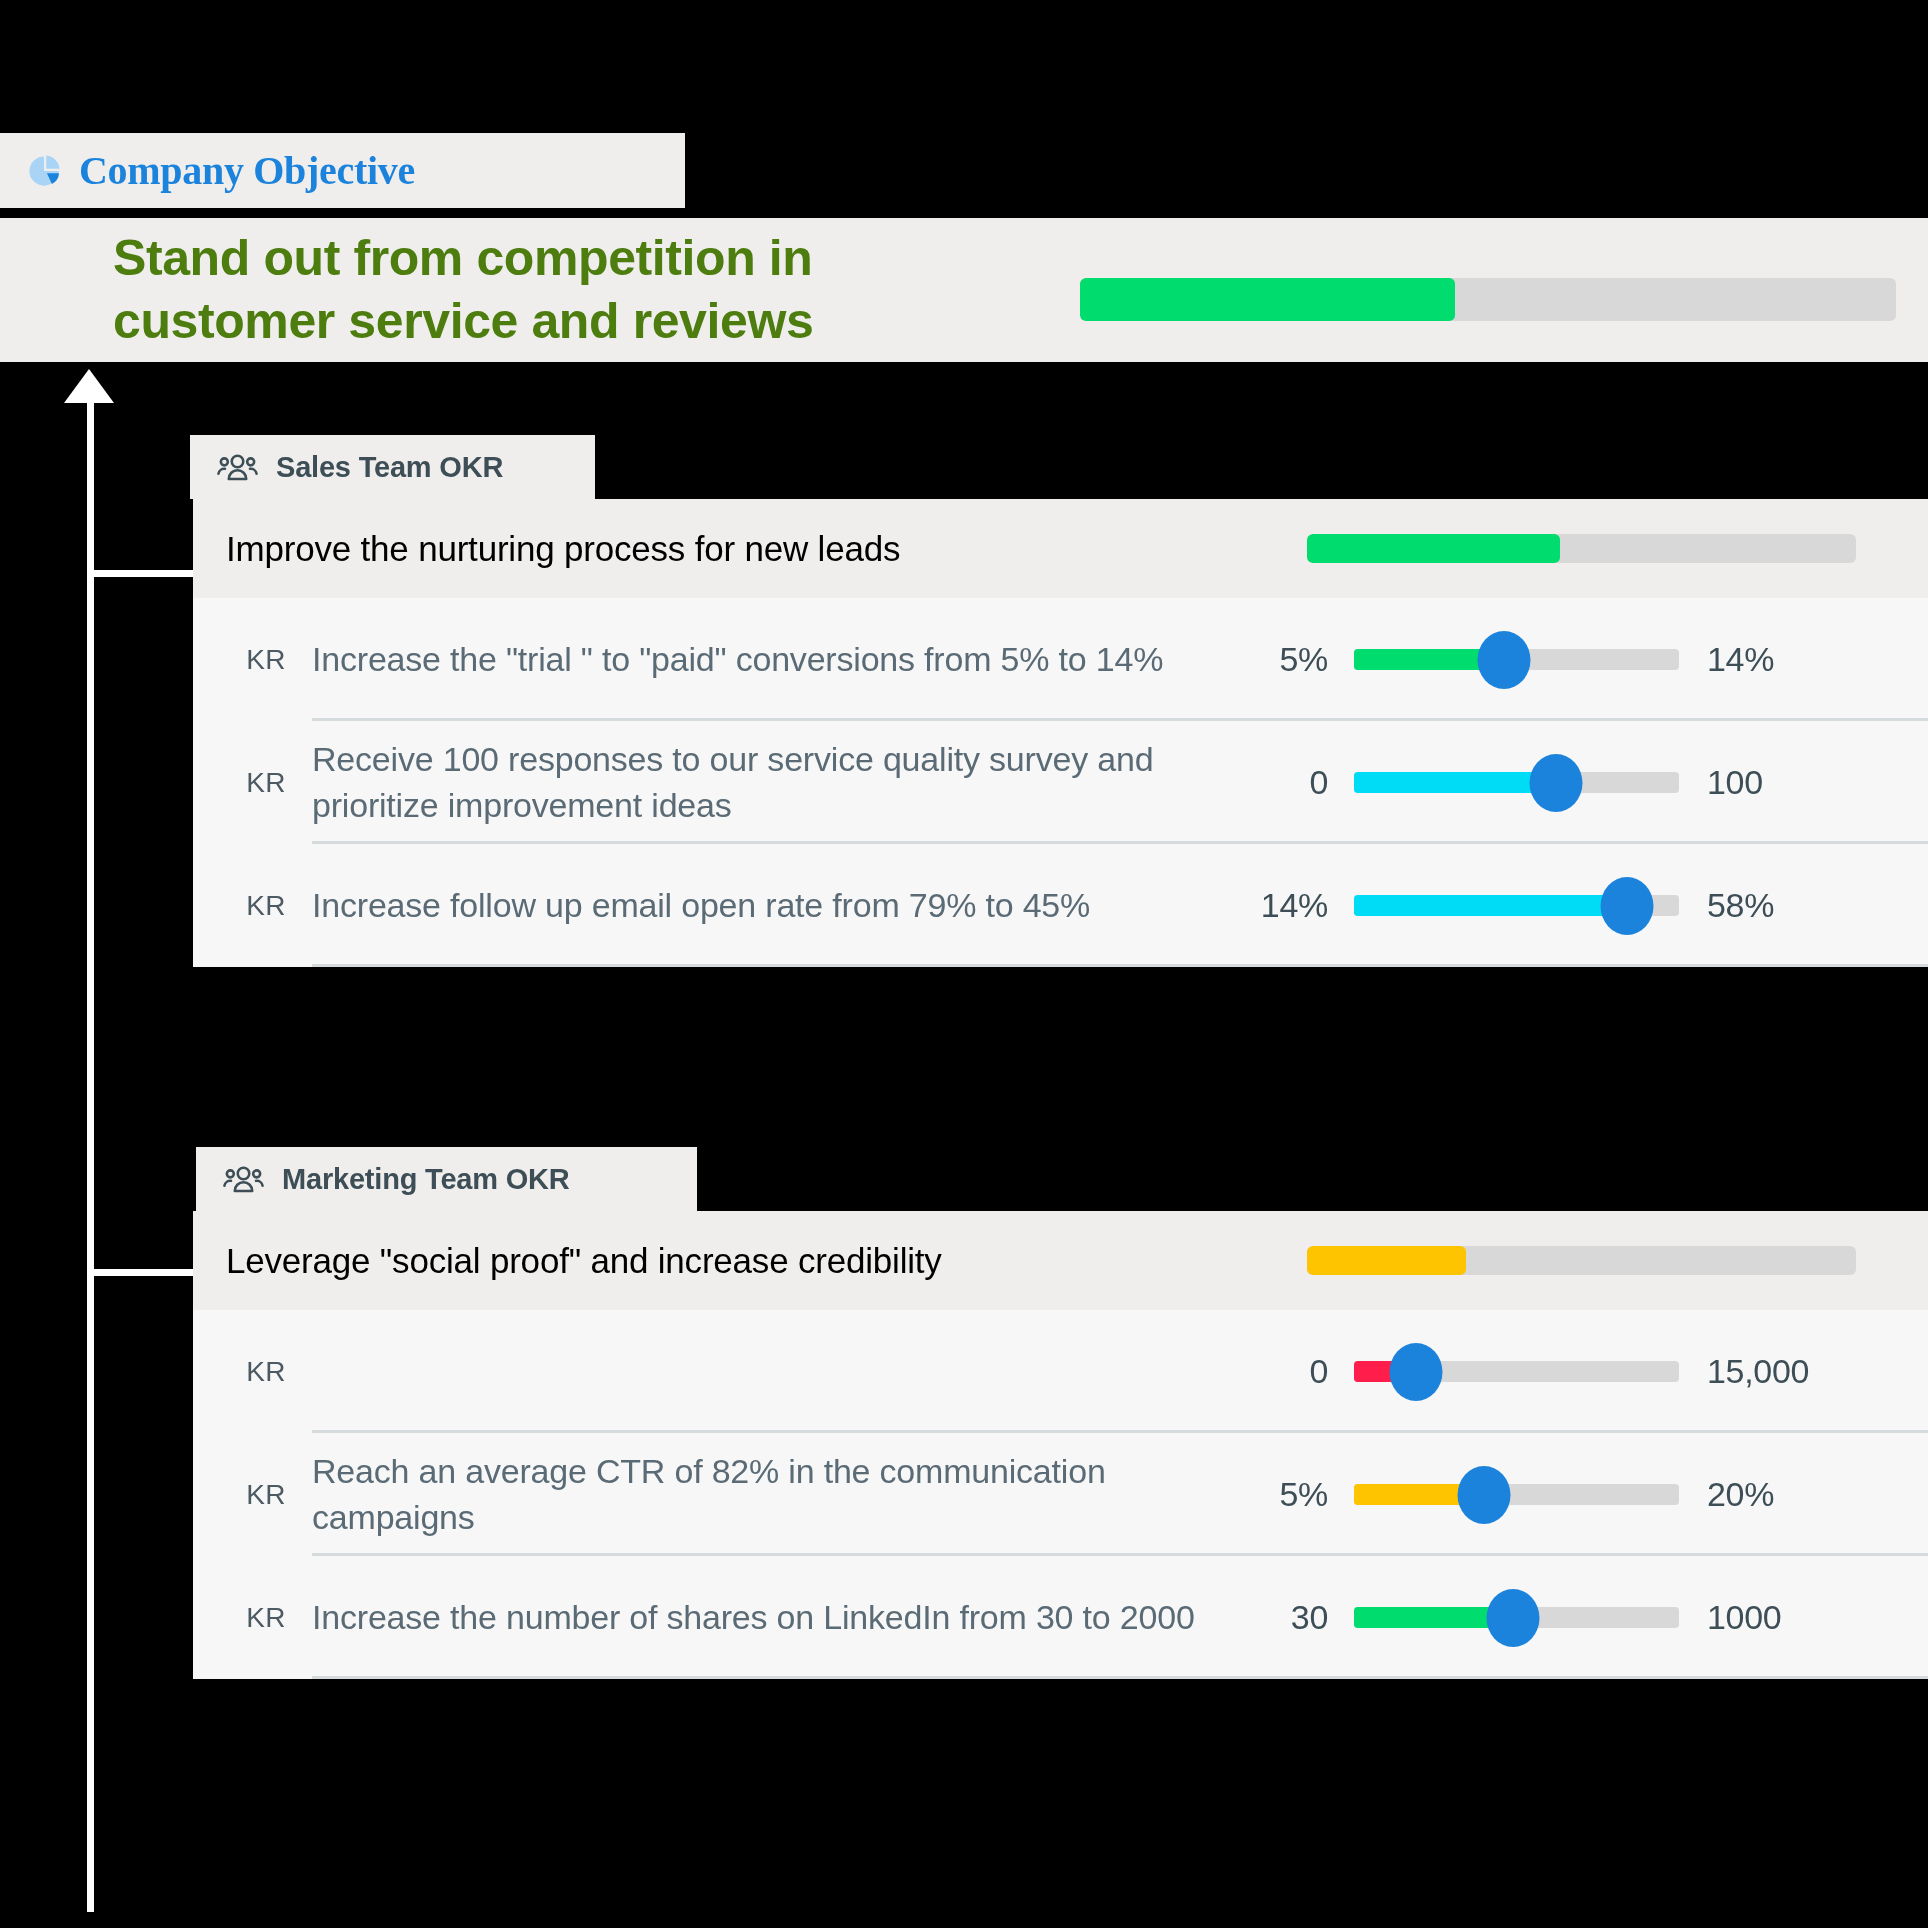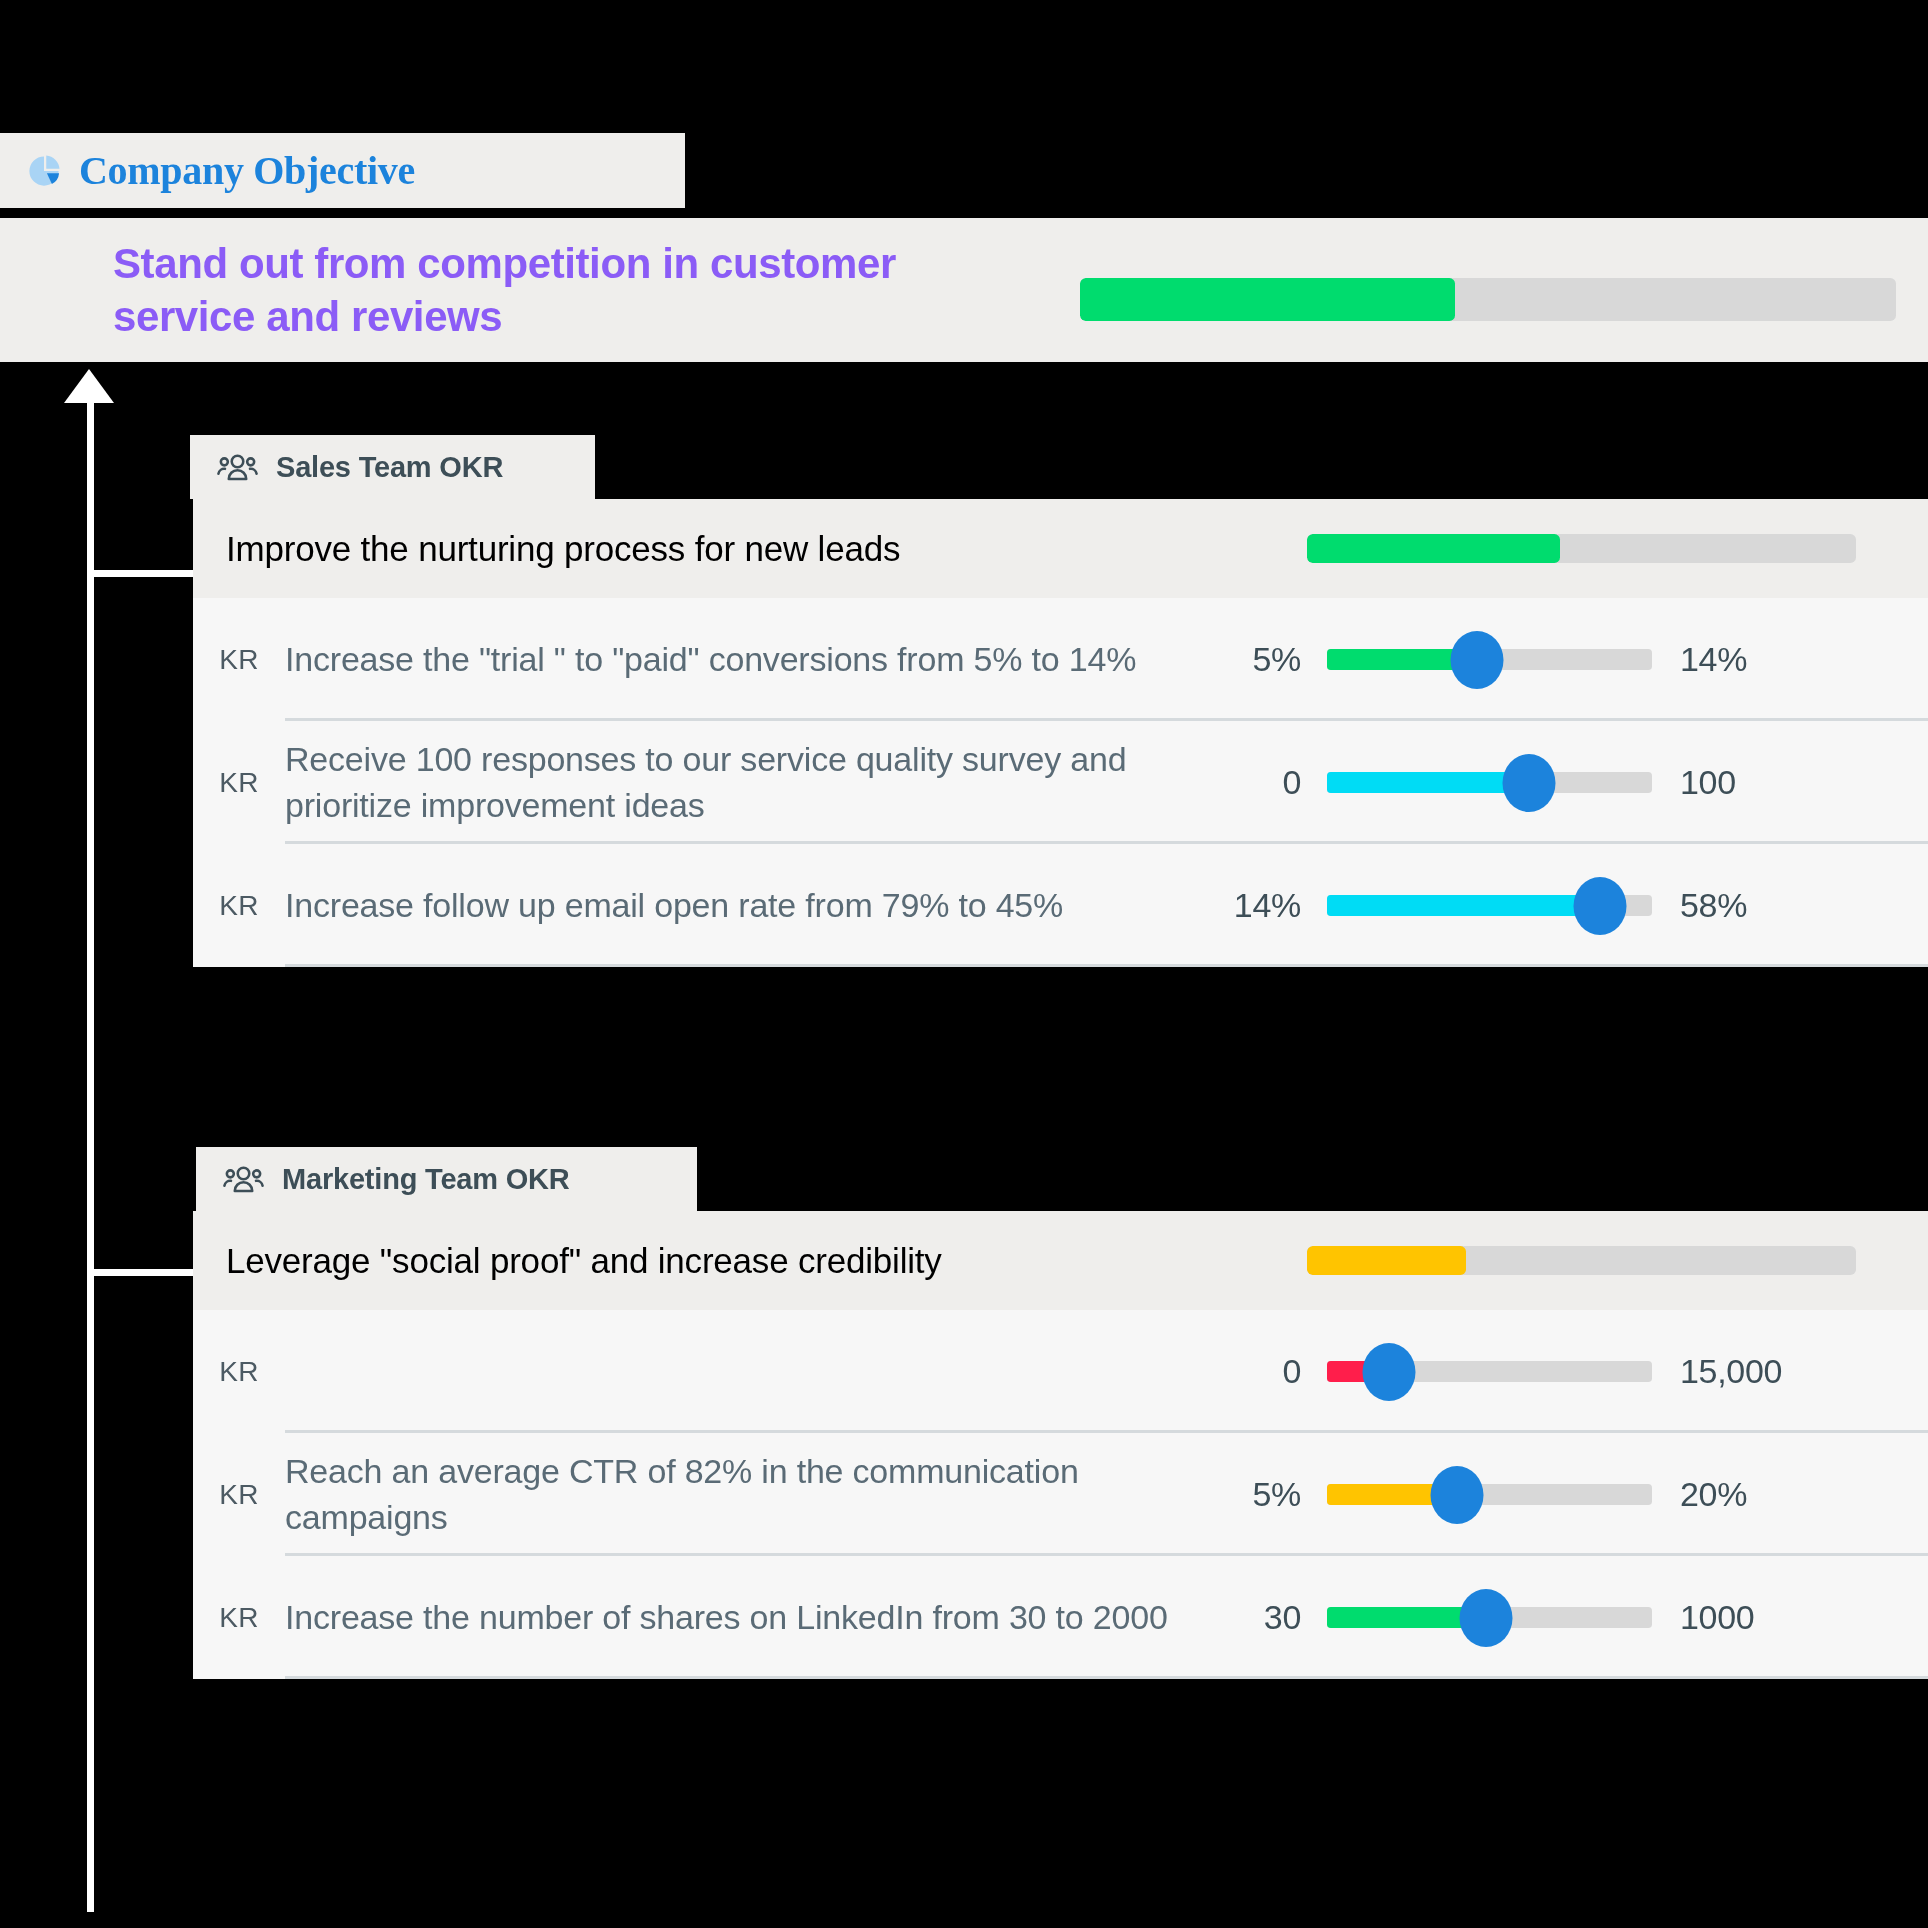--- a/index.html
+++ b/index.html
@@ -60,22 +60,22 @@
     position: absolute;
     left: 0px; top: 218px;
     width: 1928px; height: 144px;
     background: #efeeec;
     display: flex;
     align-items: center;
   }
   .objective-title {
     margin-left: 113px;
     width: 829px;
-    color: #8b5cf6;
-    font-size: 42px;
+    color: #4d7c0f;
+    font-size: 50px;
     font-weight: bold;
     line-height: 1.27;
     letter-spacing: -0.4px;
   }
   .objective-bar-wrap {
     position: absolute;
     left: 1080px; top: 278px;
     width: 816px; height: 43px;
   }
 
@@ -111,21 +111,21 @@
     letter-spacing: -0.2px;
     white-space: nowrap;
   }
   .team-obj-bar {
     position: absolute;
     left: 1114px;
     width: 549px;
     height: 29px;
   }
 
-  .kr-list { background: #f7f7f7; }
+  .kr-list { background: #f7f7f7; padding-left: 27px; }
   .kr-row {
     display: flex;
     align-items: center;
     height: 123px;
     position: relative;
   }
   .kr-row + .kr-row::before,
   .kr-list .kr-divider {
     content: "";
   }

